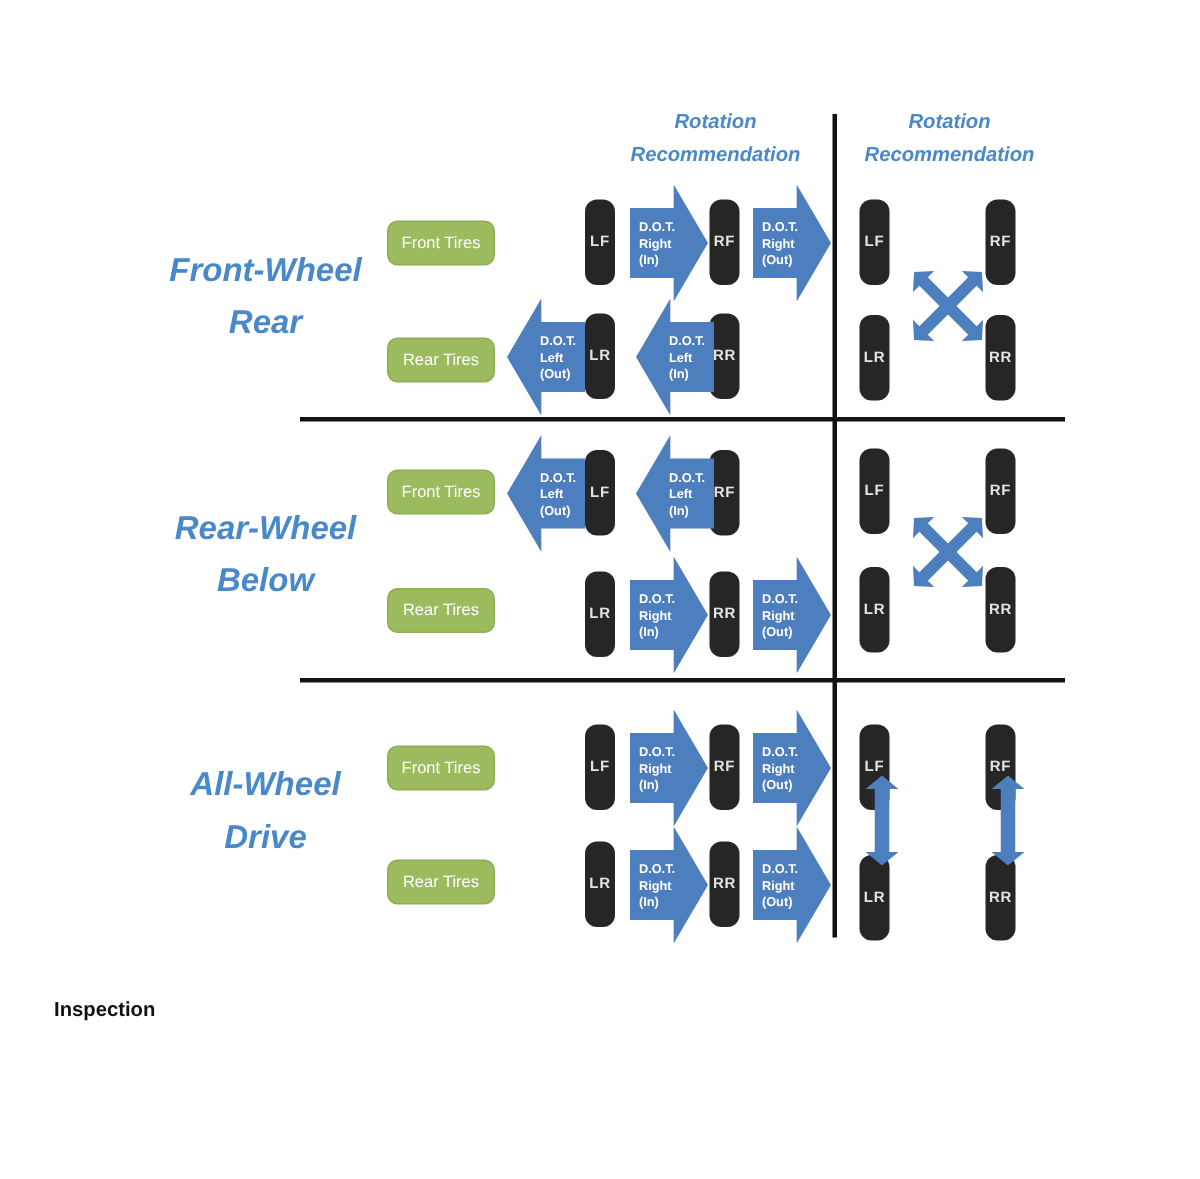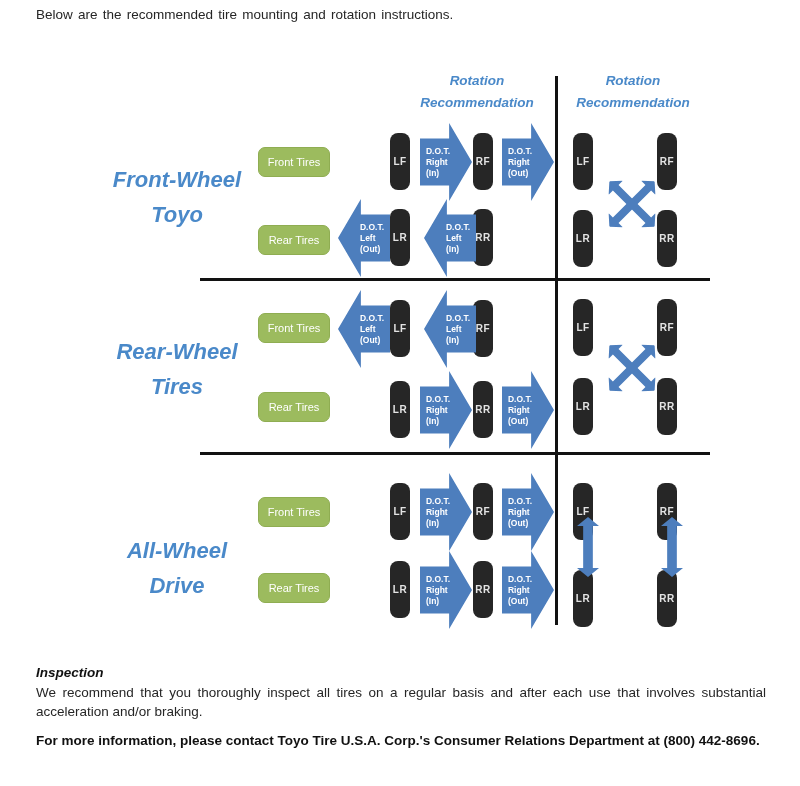--- a/index.html
+++ b/index.html
@@ -21,44 +21,43 @@
         justify-content:center;box-sizing:border-box;}
   .arrow.r{clip-path:polygon(0% 20%,56% 20%,56% 0%,100% 50%,56% 100%,56% 80%,0% 80%);padding-right:16px;}
   .arrow.l{clip-path:polygon(100% 20%,44% 20%,44% 0%,0% 50%,44% 100%,44% 80%,100% 80%);padding-left:16px;}
   .varrow{position:absolute;width:22px;height:60px;background:#4d7ebd;
         clip-path:polygon(50% 0,100% 15%,72% 15%,72% 85%,100% 85%,50% 100%,0 85%,28% 85%,28% 15%,0 15%);}
   .cross{position:absolute;width:46px;height:46px;}
   .cross .arm{position:absolute;left:13px;top:-9px;width:20px;height:64px;background:#4d7ebd;
         clip-path:polygon(50% 0,100% 14%,70% 14%,70% 86%,100% 86%,50% 100%,0 86%,30% 86%,30% 14%,0 14%);}
   .cross .arm.a{transform:rotate(45deg);}
   .cross .arm.b{transform:rotate(-45deg);}
-  .footer-h{position:absolute;left:36px;top:665px;margin:0;font-size:13.5px;font-weight:bold;color:#111;font-style:italic;}
+  .footer-h{position:absolute;left:36px;top:665px;margin:0;font-size:13.5px;font-weight:bold;color:#111;}
   .footer-body{position:absolute;left:36px;top:683px;width:730px;margin:0;font-size:13.5px;line-height:19px;
         text-align:justify;color:#262626;}
   .footer-contact{position:absolute;left:36px;top:731px;width:730px;margin:0;font-size:13.5px;font-weight:bold;
         line-height:19px;text-align:justify;color:#111;}
 </style>
 </head>
 <body>
 
 <div class="page">
 
-  <p class="intro">Below are the recommended tire mounting and rotation instructions.</p>
 
   <div class="col-header" style="left:403px;top:70px;width:148px;">Rotation
 Recommendation</div>
   <div class="col-header" style="left:560px;top:70px;width:146px;">Rotation
 Recommendation</div>
 
   <div class="line" style="left:555px;top:76px;width:3px;height:549px;"></div>
   <div class="line" style="left:200px;top:278px;width:510px;height:3px;"></div>
   <div class="line" style="left:200px;top:452px;width:510px;height:3px;"></div>
 
   <div class="row-title" style="top:162px;">Front-Wheel
-Toyo</div>
+Rear</div>
   <div class="glabel" style="top:147px;">Front Tires</div>
   <div class="glabel" style="top:225px;">Rear Tires</div>
 
   <div class="tire" style="left:390px;top:133px;">LF</div>
   <div class="tire" style="left:473px;top:133px;">RF</div>
   <div class="arrow r" style="left:420px;top:123px;">D.O.T.
 Right
 (In)</div>
   <div class="arrow r" style="left:502px;top:123px;">D.O.T.
 Right
@@ -75,21 +74,21 @@
   <div class="tire" style="left:573px;top:133px;">LF</div>
   <div class="tire" style="left:657px;top:133px;">RF</div>
   <div class="tire" style="left:573px;top:210px;">LR</div>
   <div class="tire" style="left:657px;top:210px;">RR</div>
   <div class="cross" style="left:609px;top:181px;">
     <div class="arm a"></div>
     <div class="arm b"></div>
   </div>
 
   <div class="row-title" style="top:334px;">Rear-Wheel
-Tires</div>
+Below</div>
   <div class="glabel" style="top:313px;">Front Tires</div>
   <div class="glabel" style="top:392px;">Rear Tires</div>
 
   <div class="tire" style="left:390px;top:300px;">LF</div>
   <div class="tire" style="left:473px;top:300px;">RF</div>
   <div class="arrow l" style="left:338px;top:290px;">D.O.T.
 Left
 (Out)</div>
   <div class="arrow l" style="left:424px;top:290px;">D.O.T.
 Left
@@ -105,21 +104,21 @@
 
   <div class="tire" style="left:573px;top:299px;">LF</div>
   <div class="tire" style="left:657px;top:299px;">RF</div>
   <div class="tire" style="left:573px;top:378px;">LR</div>
   <div class="tire" style="left:657px;top:378px;">RR</div>
   <div class="cross" style="left:609px;top:345px;">
     <div class="arm a"></div>
     <div class="arm b"></div>
   </div>
 
-  <div class="row-title" style="top:533px;text-align:center;">All-Wheel
+  <div class="row-title" style="top:505px;text-align:center;">All-Wheel
 Drive</div>
   <div class="glabel" style="top:497px;">Front Tires</div>
   <div class="glabel" style="top:573px;">Rear Tires</div>
 
   <div class="tire" style="left:390px;top:483px;">LF</div>
   <div class="tire" style="left:473px;top:483px;">RF</div>
   <div class="arrow r" style="left:420px;top:473px;">D.O.T.
 Right
 (In)</div>
   <div class="arrow r" style="left:502px;top:473px;">D.O.T.
@@ -135,16 +134,14 @@
 (Out)</div>
 
   <div class="tire" style="left:573px;top:483px;">LF</div>
   <div class="tire" style="left:657px;top:483px;">RF</div>
   <div class="tire" style="left:573px;top:570px;">LR</div>
   <div class="tire" style="left:657px;top:570px;">RR</div>
   <div class="varrow" style="left:577px;top:517px;"></div>
   <div class="varrow" style="left:661px;top:517px;"></div>
 
   <p class="footer-h">Inspection</p>
-  <p class="footer-body">We recommend that you thoroughly inspect all tires on a regular basis and after each use that involves substantial acceleration and/or braking.</p>
-  <p class="footer-contact">For more information, please contact Toyo Tire U.S.A. Corp.'s Consumer Relations Department at (800) 442-8696.</p>
 
 </div>
 
 </body></html>

